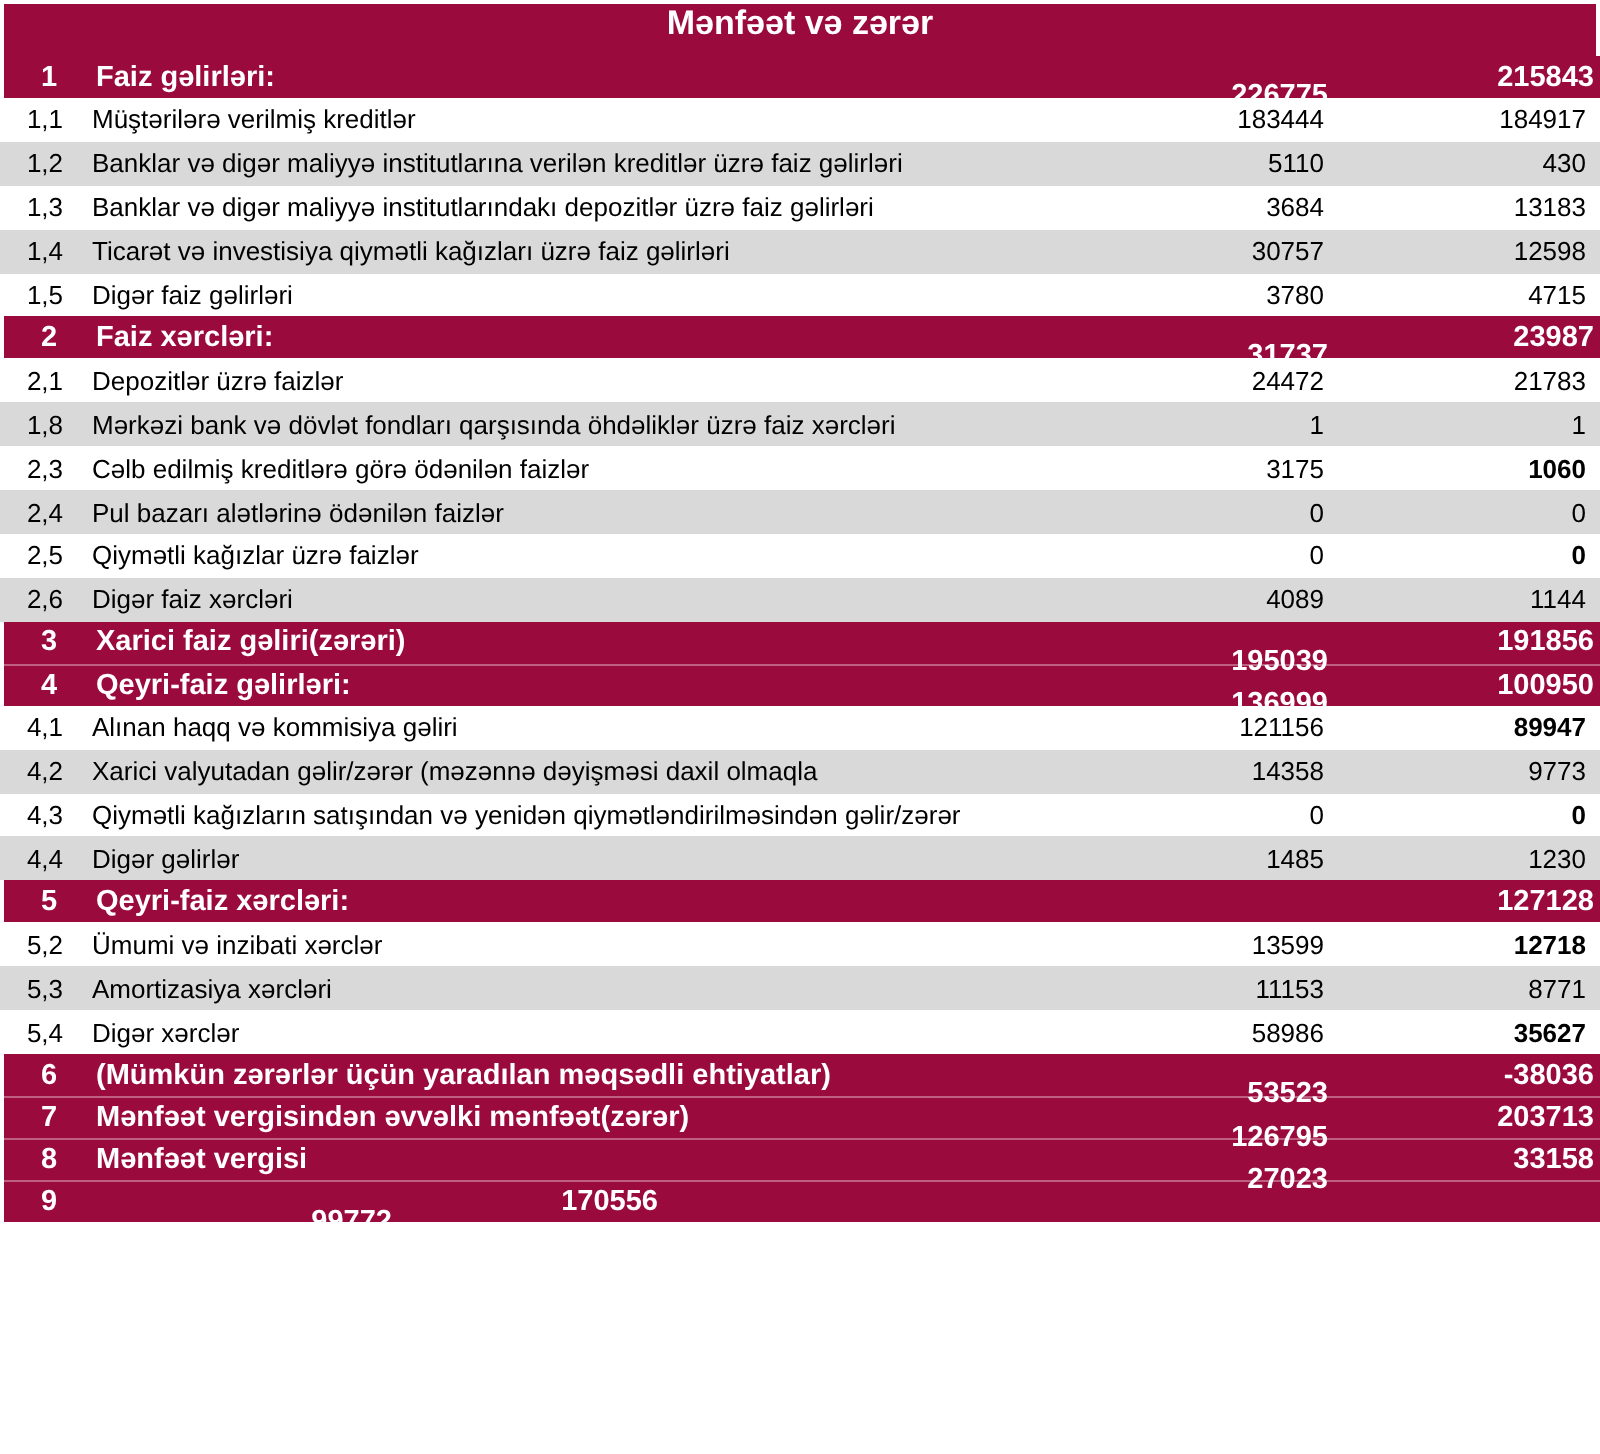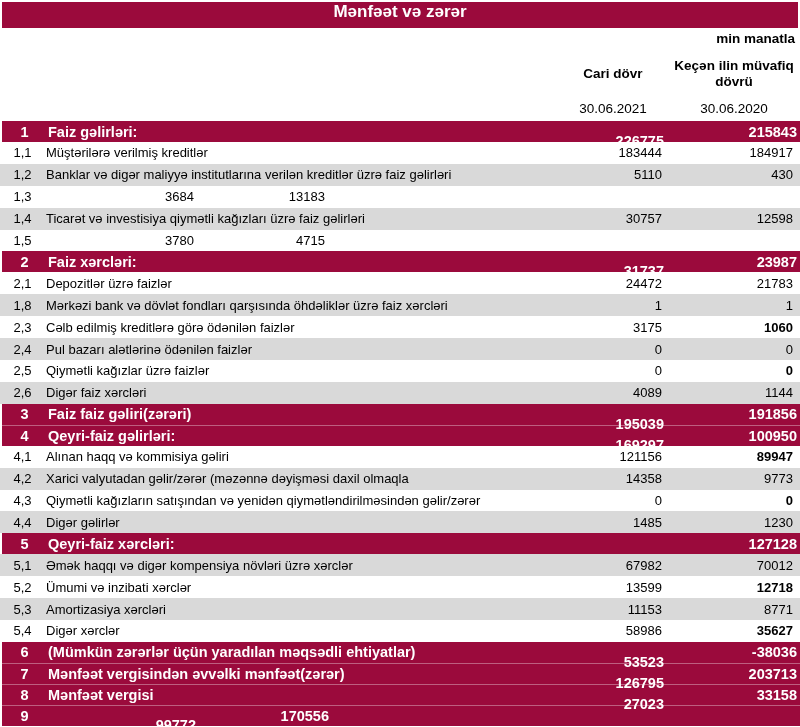--- a/index.html
+++ b/index.html
@@ -68,33 +68,20 @@
 </style>
 </head>
 <body>
 
 <div class="page">
 
   <div class="title-bar">
     <span>Mənfəət və zərər</span>
   </div>
 
-  <div class="head-area">
-    <div class="unit-note">min manatla</div>
-    <div class="cols-row">
-      <div class="spacer"></div>
-      <div class="hcol1 col-head">Cari dövr</div>
-      <div class="hcol2 col-head">Keçən ilin müvafiq dövrü</div>
-    </div>
-    <div class="dates-row">
-      <div class="spacer"></div>
-      <div class="hcol1 col-date">30.06.2021</div>
-      <div class="hcol2 col-date">30.06.2020</div>
-    </div>
-  </div>
 
   <div class="table" id="table-body">
       <div class="row section">
       <div class="cell num">1</div>
       <div class="cell label">Faiz gəlirləri:</div>
       <div class="cell v1">226775</div>
       <div class="cell v2">215843</div>
     </div>
       <div class="row data white">
       <div class="cell num">1,1</div>
@@ -103,31 +90,33 @@
       <div class="cell v2">184917</div>
     </div>
       <div class="row data gray">
       <div class="cell num">1,2</div>
       <div class="cell label">Banklar və digər maliyyə institutlarına verilən kreditlər üzrə faiz gəlirləri</div>
       <div class="cell v1">5110</div>
       <div class="cell v2">430</div>
     </div>
       <div class="row data white">
       <div class="cell num">1,3</div>
+      <div class="cell label">Banklar və digər maliyyə institutlarındakı depozitlər üzrə faiz gəlirləri</div>
       <div class="cell v1">3684</div>
       <div class="cell v2">13183</div>
     </div>
       <div class="row data gray">
       <div class="cell num">1,4</div>
       <div class="cell label">Ticarət və investisiya qiymətli kağızları üzrə faiz gəlirləri</div>
       <div class="cell v1">30757</div>
       <div class="cell v2">12598</div>
     </div>
       <div class="row data white">
       <div class="cell num">1,5</div>
+      <div class="cell label">Digər faiz gəlirləri</div>
       <div class="cell v1">3780</div>
       <div class="cell v2">4715</div>
     </div>
       <div class="row section">
       <div class="cell num">2</div>
       <div class="cell label">Faiz xərcləri:</div>
       <div class="cell v1">31737</div>
       <div class="cell v2">23987</div>
     </div>
       <div class="row data white">
@@ -161,28 +150,28 @@
       <div class="cell v2 bold">0</div>
     </div>
       <div class="row data gray">
       <div class="cell num">2,6</div>
       <div class="cell label">Digər faiz xərcləri</div>
       <div class="cell v1">4089</div>
       <div class="cell v2">1144</div>
     </div>
       <div class="row section">
       <div class="cell num">3</div>
-      <div class="cell label">Faiz faiz gəliri(zərəri)</div>
+      <div class="cell label">Xarici faiz gəliri(zərəri)</div>
       <div class="cell v1">195039</div>
       <div class="cell v2">191856</div>
     </div>
       <div class="row section sep">
       <div class="cell num">4</div>
       <div class="cell label">Qeyri-faiz gəlirləri:</div>
-      <div class="cell v1">169297</div>
+      <div class="cell v1">136999</div>
       <div class="cell v2">100950</div>
     </div>
       <div class="row data white">
       <div class="cell num">4,1</div>
       <div class="cell label">Alınan haqq və kommisiya gəliri</div>
       <div class="cell v1">121156</div>
       <div class="cell v2 bold">89947</div>
     </div>
       <div class="row data gray">
       <div class="cell num">4,2</div>
@@ -200,26 +189,20 @@
       <div class="cell num">4,4</div>
       <div class="cell label">Digər gəlirlər</div>
       <div class="cell v1">1485</div>
       <div class="cell v2">1230</div>
     </div>
       <div class="row section">
       <div class="cell num">5</div>
       <div class="cell label">Qeyri-faiz xərcləri:</div>
       <div class="cell v2">127128</div>
     </div>
-      <div class="row data gray">
-      <div class="cell num">5,1</div>
-      <div class="cell label">Əmək haqqı və digər kompensiya növləri üzrə xərclər</div>
-      <div class="cell v1">67982</div>
-      <div class="cell v2">70012</div>
-    </div>
       <div class="row data white">
       <div class="cell num">5,2</div>
       <div class="cell label">Ümumi və inzibati xərclər</div>
       <div class="cell v1">13599</div>
       <div class="cell v2 bold">12718</div>
     </div>
       <div class="row data gray">
       <div class="cell num">5,3</div>
       <div class="cell label">Amortizasiya xərcləri</div>
       <div class="cell v1">11153</div>

